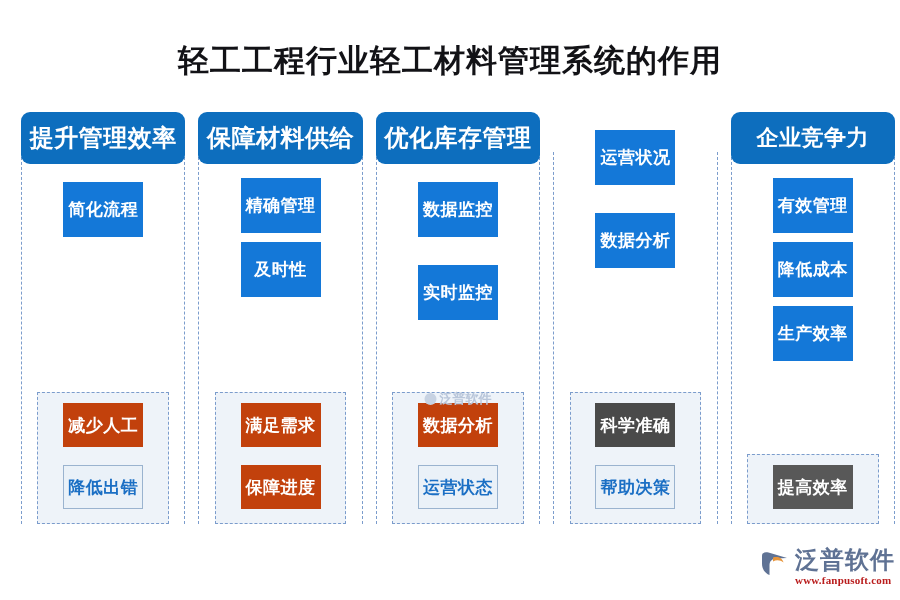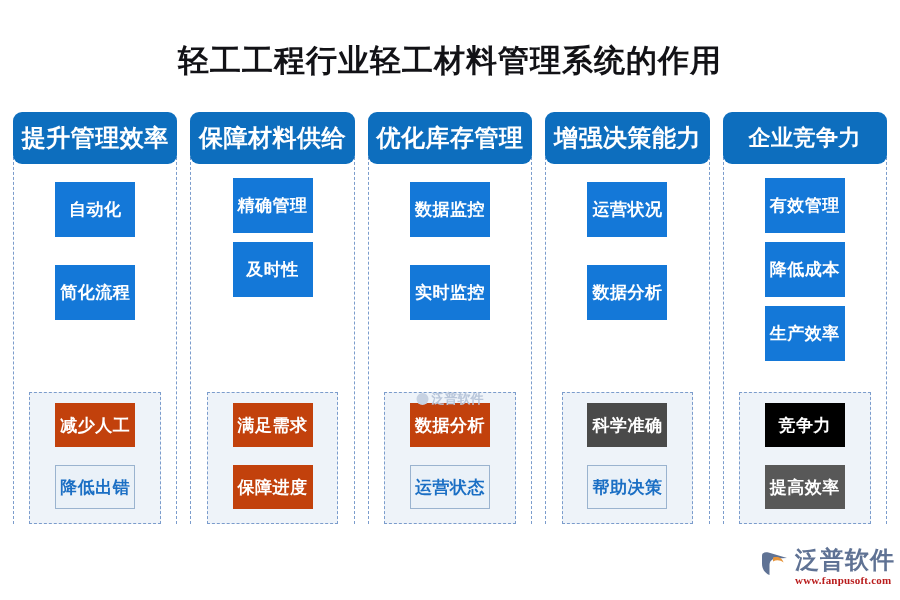--- a/index.html
+++ b/index.html
@@ -35,21 +35,21 @@
     color: #121216;
     letter-spacing: 1px;
     font-family: "Liberation Serif", "DejaVu Serif", serif;
     white-space: nowrap;
   }
 
   
   .columns {
     position: absolute;
     top: 112px;
-    left: 13px;
+    left: 21px;
     width: 874px;
     height: 412px;
     display: flex;
     align-items: stretch;
     gap: 13px;
   }
 
   .column {
     position: relative;
     flex: 1 1 0;
@@ -247,21 +247,20 @@
 
   <div class="title">轻工工程行业轻工材料管理系统的作用</div>
 
   <div class="columns">
       <div class="column">
         <div class="rail left"></div>
         <div class="rail right"></div>
         <div class="col-header">提升管理效率</div>
         <div class="col-body spaced">
           <div class="top-items">
-            <div class="chip w4">自动化</div>
             <div class="chip w4">简化流程</div>
           </div>
           <div class="group">
             <div class="gchip slate">减少人工</div>
             <div class="gchip ghost">降低出错</div>
           </div>
         </div>
       </div>
       <div class="column">
         <div class="rail left"></div>
@@ -293,21 +292,20 @@
               <span>泛普软件</span>
             </div>
             <div class="gchip slate">数据分析</div>
             <div class="gchip ghost">运营状态</div>
           </div>
         </div>
       </div>
       <div class="column">
         <div class="rail left"></div>
         <div class="rail right"></div>
-        <div class="col-header">增强决策能力</div>
         <div class="col-body spaced">
           <div class="top-items">
             <div class="chip w4">运营状况</div>
             <div class="chip w4">数据分析</div>
           </div>
           <div class="group">
             <div class="gchip dark">科学准确</div>
             <div class="gchip ghost">帮助决策</div>
           </div>
         </div>
@@ -316,21 +314,20 @@
         <div class="rail left"></div>
         <div class="rail right"></div>
         <div class="col-header narrow">企业竞争力</div>
         <div class="col-body tight">
           <div class="top-items">
             <div class="chip w4">有效管理</div>
             <div class="chip w4">降低成本</div>
             <div class="chip w4">生产效率</div>
           </div>
           <div class="group">
-            <div class="gchip black">竞争力</div>
             <div class="gchip gray">提高效率</div>
           </div>
         </div>
       </div>
     </div>
 
   <div class="logo">
     <div class="logo-mark">
       <svg viewBox="0 0 30 30" width="30" height="30" aria-hidden="true">
         <path d="M2 7 C2 3.5 5 2.5 8.5 3.5 L27 9 L17 9.5 C12 9.7 9.5 12 9.5 16.5 L9.5 26 C4.5 24 2 19.5 2 14.5 Z" fill="#5f7294"></path>

